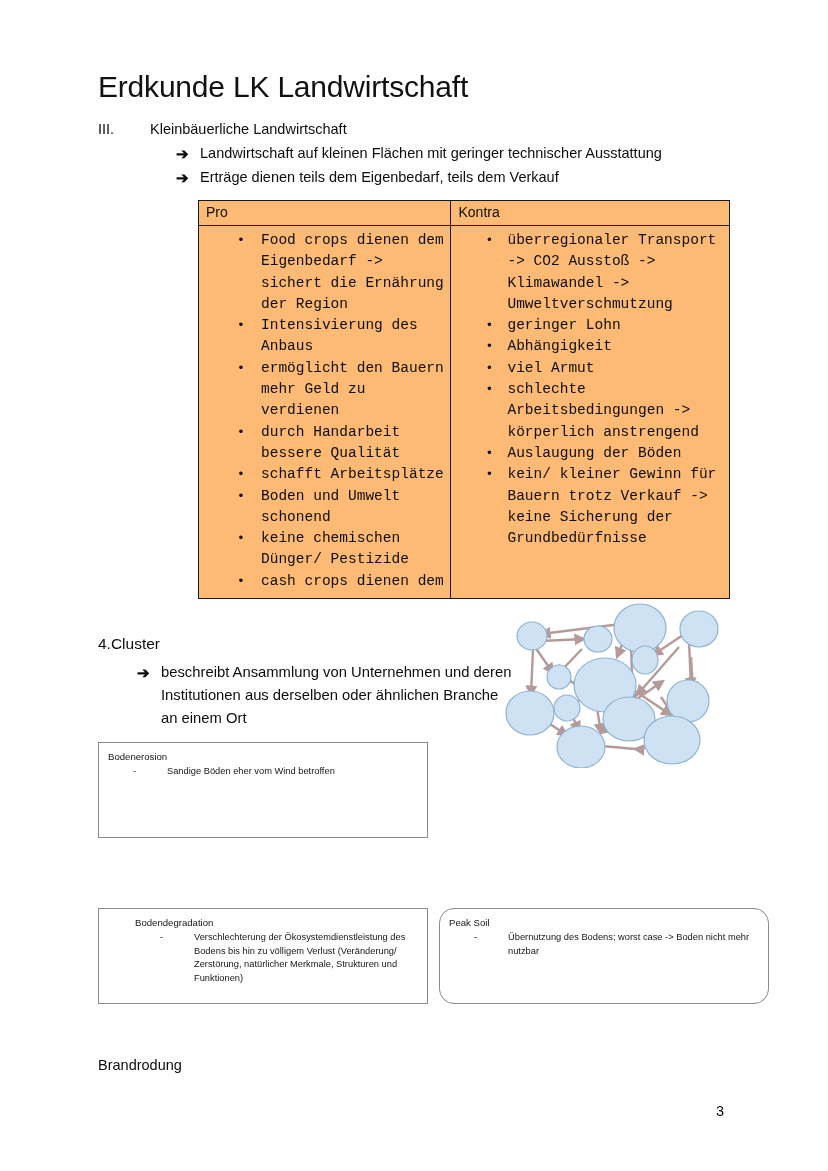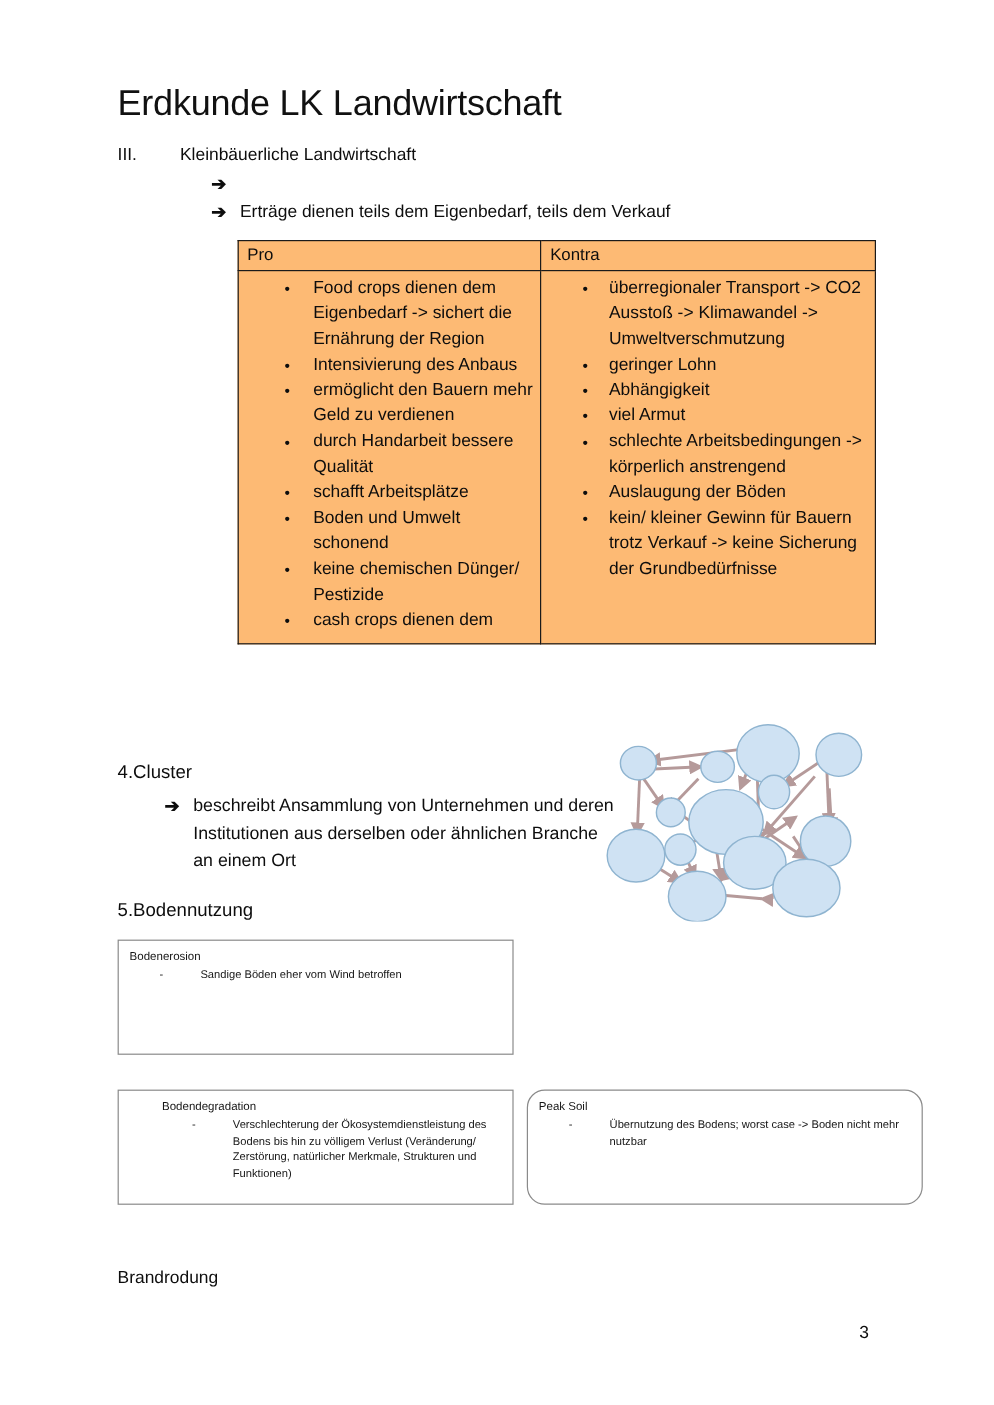--- a/index.html
+++ b/index.html
@@ -107,20 +107,21 @@
     margin: 0;
     padding: 0;
     list-style: none;
   }
   .bul-list li {
     position: relative;
     padding-left: 58px;
     font-size: 14.5px;
     line-height: 21.3px;
     margin: 0;
+    font-family: Liberation Mono, monospace;
   }
   .bul-list li::before {
     content: "\2022";
     position: absolute;
     left: 34px;
     top: 0;
     font-size: 13px;
     line-height: 21.3px;
   }
   .cell-kontra .bul-list li { padding-left: 52px; }
@@ -199,21 +200,21 @@
   }
   .def-list li::before {
     content: "-";
     position: absolute;
     left: 25px;
     top: 0;
     font-size: 9.3px;
     line-height: 13.6px;
   }
 
-  #box-bodenerosion     { left: 98px;  top: 783px; width: 330px; height: 96px; }
+  #box-bodenerosion     { left: 98px;  top: 742px; width: 330px; height: 96px; }
   #box-desertifikation  { left: 439px; top: 783px; width: 330px; height: 96px; }
   #box-bodendegradation { left: 98px;  top: 908px; width: 330px; height: 96px; padding-left: 36px; }
   #box-peaksoil         { left: 439px; top: 908px; width: 330px; height: 96px; border-radius: 15px; }
 
   
   .brandrodung {
     position: absolute;
     left: 98px;
     top: 1055px;
     font-size: 14.5px;
@@ -234,20 +235,21 @@
 
   <h1 class="doc-title">Erdkunde LK Landwirtschaft</h1>
 
   <div class="outline-block">
     <div class="outline-row">
       <span class="outline-num">III.</span>
       <span class="outline-title">Kleinbäuerliche Landwirtschaft</span>
     </div>
     <div class="arrow-row">
       <span class="arrow-glyph">➔</span>
+      <span class="arrow-text">Landwirtschaft auf kleinen Flächen mit geringer technischer Ausstattung</span>
     </div>
     <div class="arrow-row">
       <span class="arrow-glyph">➔</span>
       <span class="arrow-text">Erträge dienen teils dem Eigenbedarf, teils dem Verkauf</span>
     </div>
   </div>
 
   <table class="procon-table">
     <colgroup>
       <col class="col-pro">

